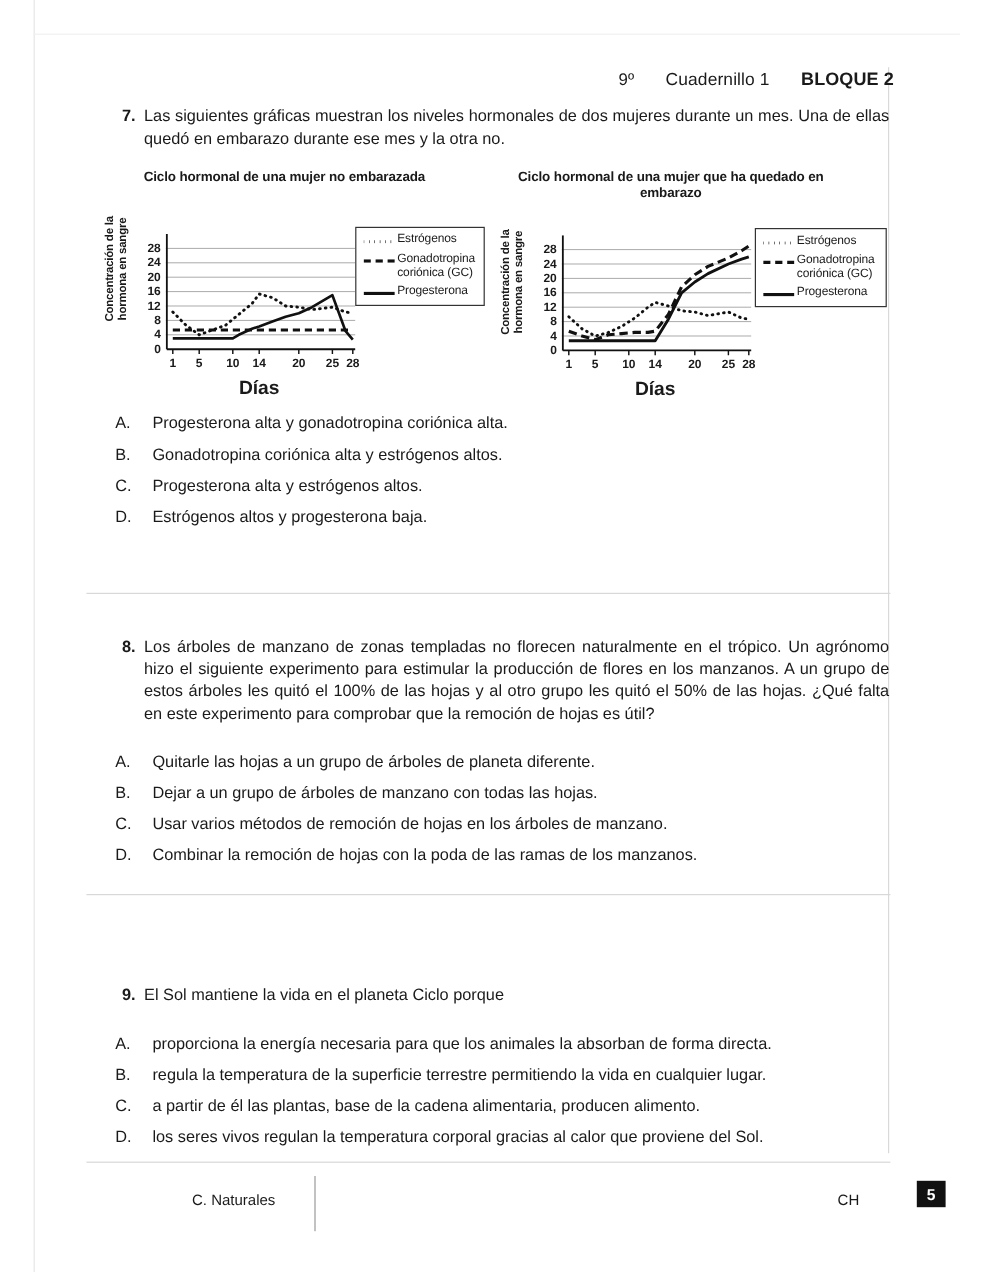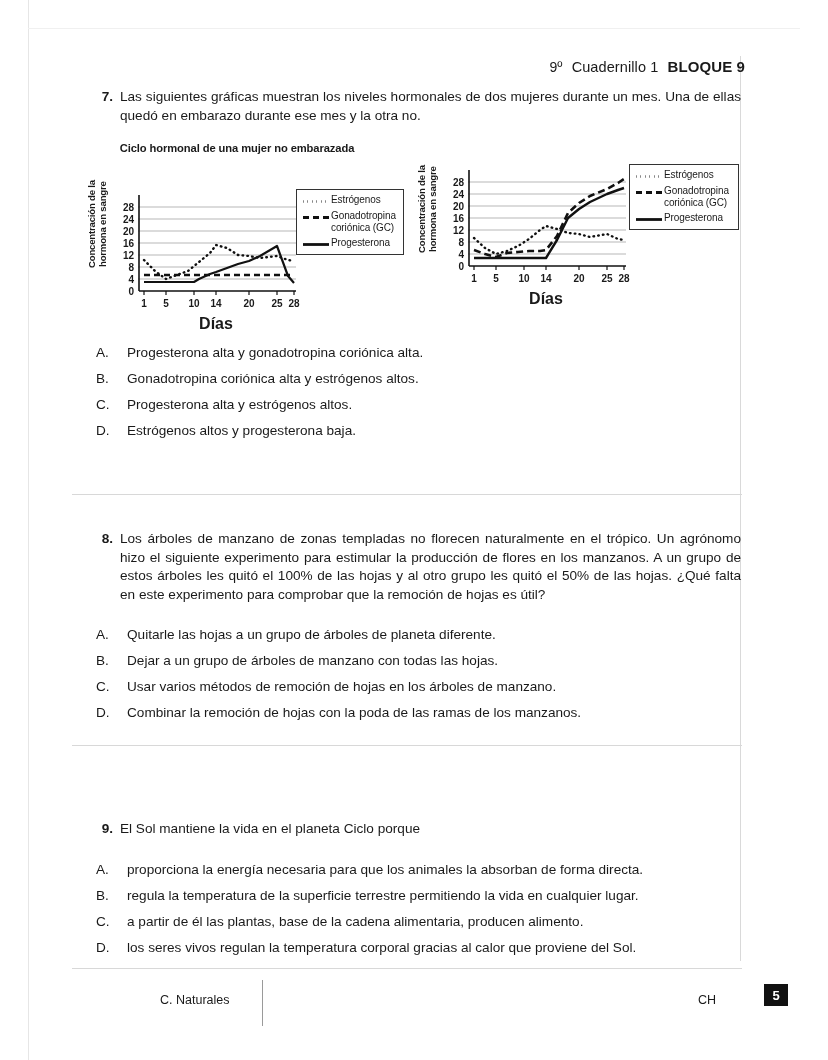--- a/index.html
+++ b/index.html
@@ -38,21 +38,21 @@
     left: 0; top: 58px;
     width: 745px;
     text-align: right;
     font-size: 14.5px;
     letter-spacing: 0.1px;
     white-space: nowrap;
   }
   .header .grade { font-size: 14px; }
   .header .book { font-size: 14.5px; }
   .header .bloque { font-weight: bold; font-size: 15px; }
-  .header span { margin-left: 5px; }
+  .header span { margin-left: 22px; }
 
   
   .question {
     position: absolute;
     left: 96px;
     width: 645px;
   }
   .q-head {
     display: flex;
     align-items: flex-start;
@@ -254,21 +254,21 @@
 
 <div class="page">
 
   <div class="frame-left"></div>
   <div class="frame-right"></div>
   <div class="frame-top"></div>
 
   <div class="header">
     <span class="grade">9º</span>
     <span class="book">Cuadernillo 1</span>
-    <span class="bloque">BLOQUE 9</span>
+    <span class="bloque">BLOQUE 2</span>
   </div>
 
   <div class="question" style="top:88px;">
     <div class="q-head">
       <div class="q-num">7.</div>
       <div class="q-stem">Las siguientes gráficas muestran los niveles hormonales de dos mujeres durante un mes. Una de ellas quedó en embarazo durante ese mes y la otra no.</div>
     </div>
   </div>
 
   <div class="charts">
@@ -353,20 +353,21 @@
                   <line x1="0" y1="1.5" x2="26" y2="1.5" stroke="#111" stroke-width="2.8"></line>
                 </svg>
             </div>
             <div class="legend-label">Progesterona</div>
           </div>
         </div>
       </div>
     </div>
 
     <div class="chart-wrap" style="left:330px; width:325px;">
+      <div class="chart-title" style="width:270px; margin-left:8px;">Ciclo hormonal de una mujer que ha quedado en embarazo</div>
 
       <div class="chart-area" style="margin-top:2px; height:140px;">
         <div class="ylabel" style="left:0px; top:10px; height:110px; width:24px;">Concentración de la hormona en sangre</div>
 
         <div class="ytick" style="left:26px; top:34px;  width:22px;">28</div>
         <div class="ytick" style="left:26px; top:46px;  width:22px;">24</div>
         <div class="ytick" style="left:26px; top:58px;  width:22px;">20</div>
         <div class="ytick" style="left:26px; top:70px;  width:22px;">16</div>
         <div class="ytick" style="left:26px; top:82px;  width:22px;">12</div>
         <div class="ytick" style="left:26px; top:94px;  width:22px;">8</div>

